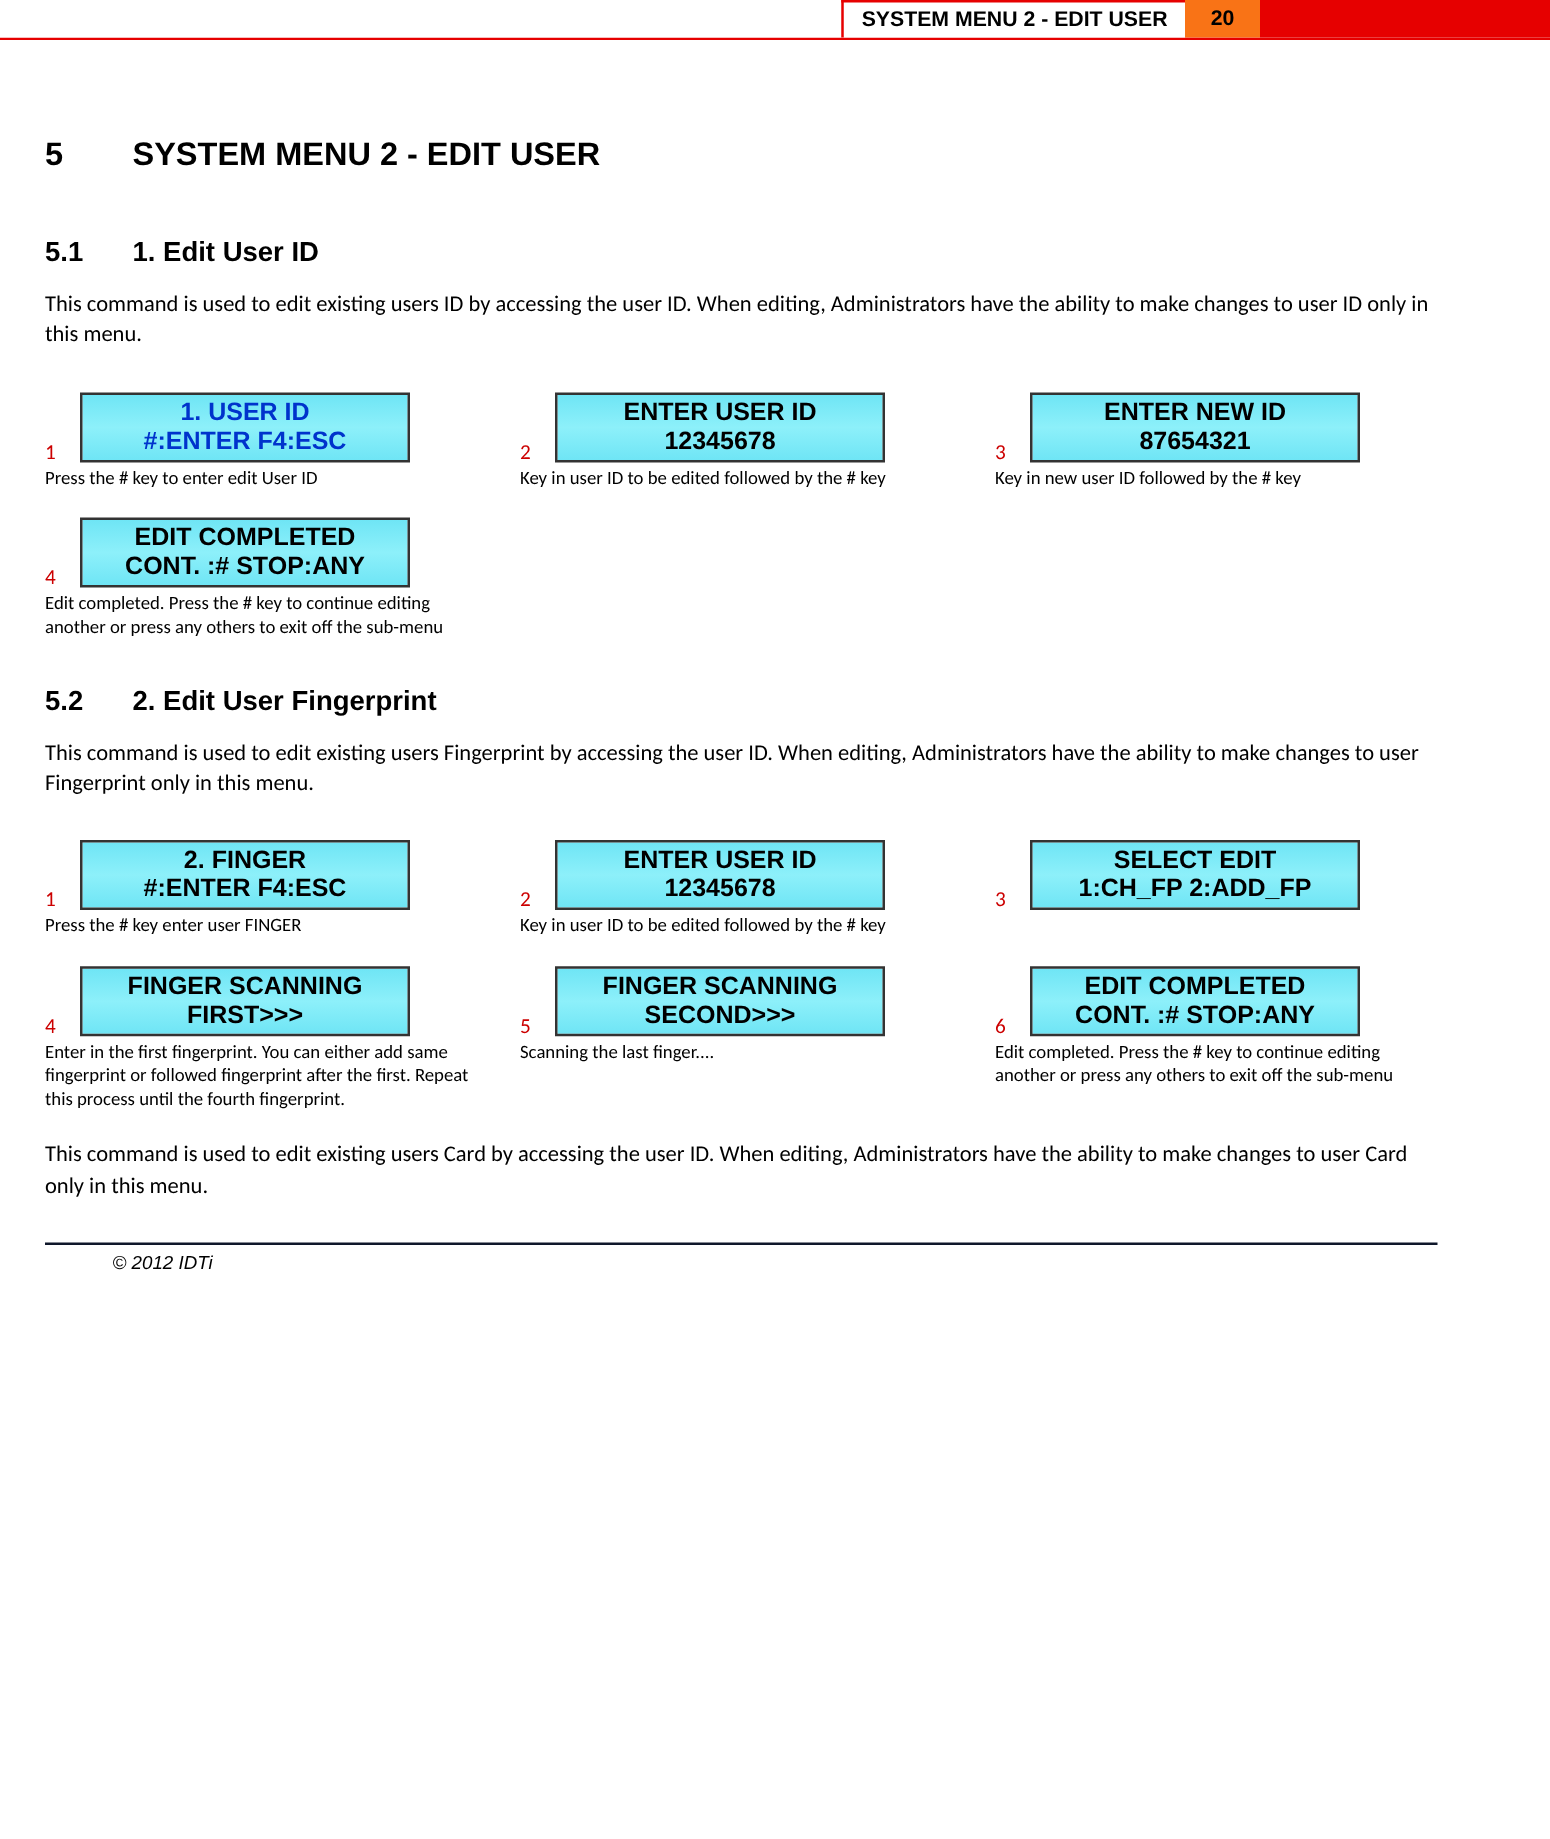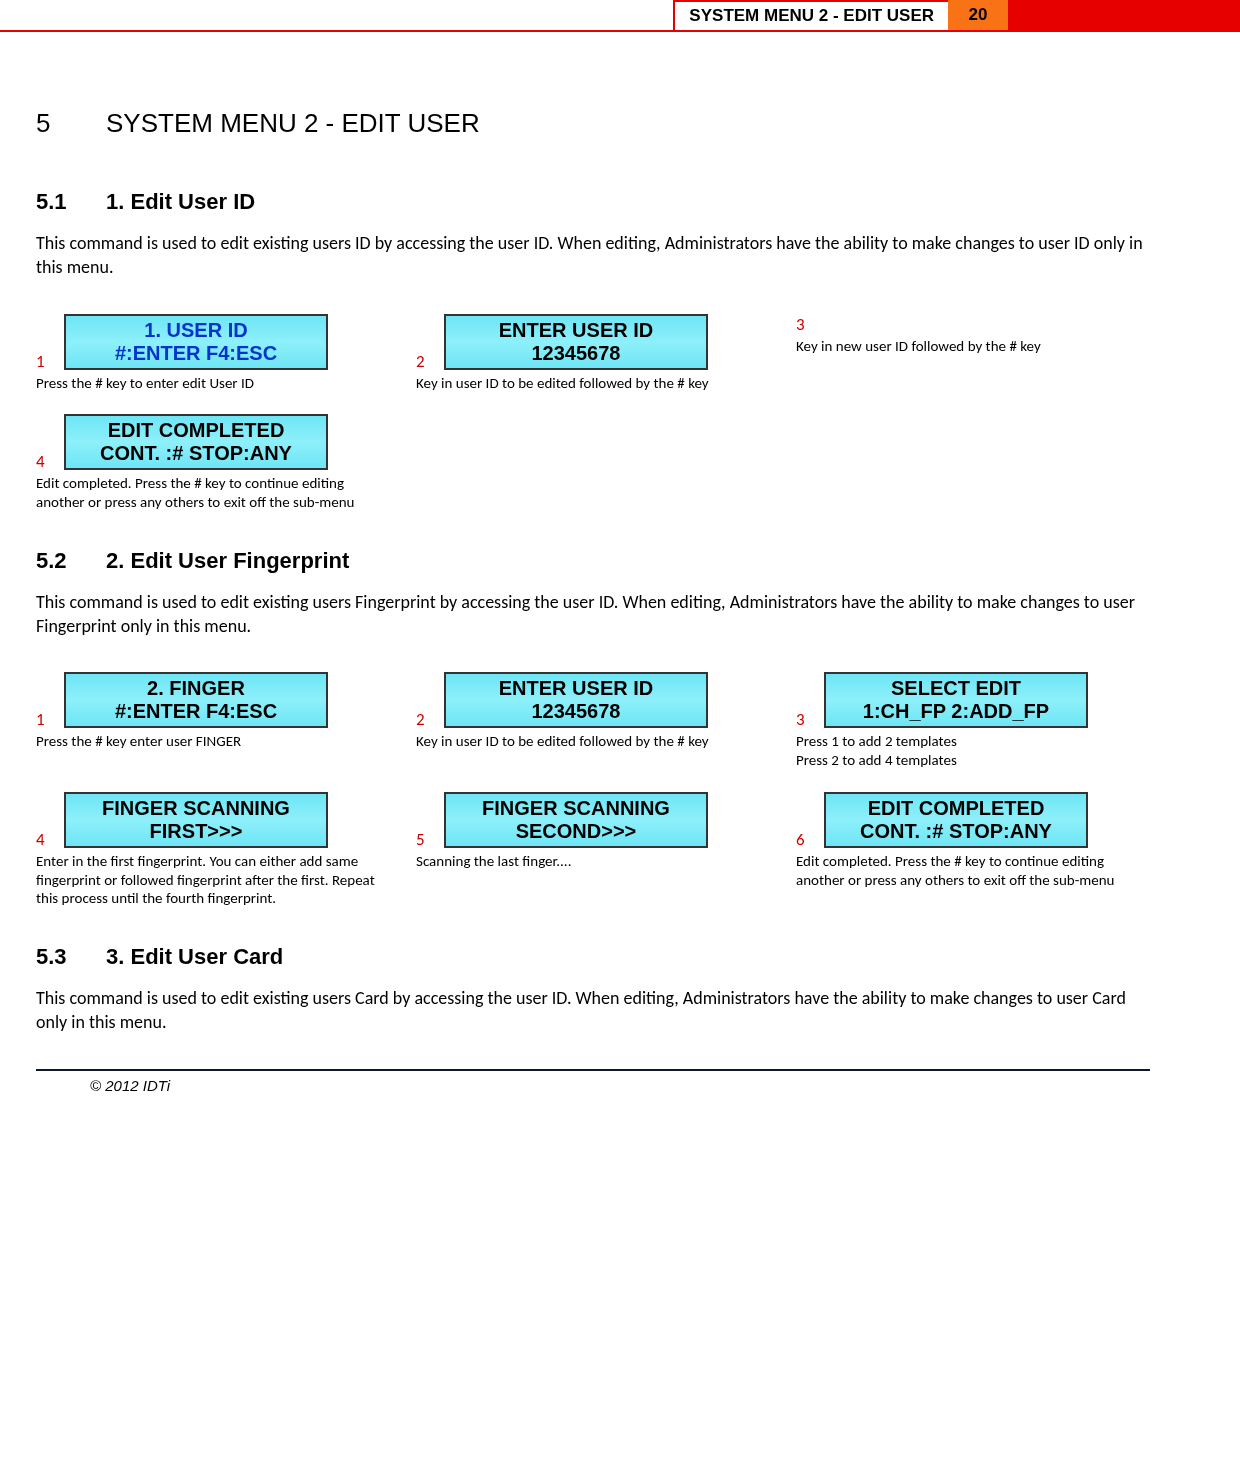--- a/index.html
+++ b/index.html
@@ -41,21 +41,21 @@
   }
   .header-right-fill {
     background: #e60000;
     width: 232px;
   }
   .page-content {
     padding: 30px 90px 0 36px;
   }
   h1.section {
     font-family: Arial, Helvetica, sans-serif;
-    font-weight: normal;
+    font-weight: bold;
     font-size: 26px;
     margin-top: 40px;
     margin-bottom: 50px;
   }
   h1.section .num { display:inline-block; width: 70px; }
   h2.sub {
     font-family: Arial, Helvetica, sans-serif;
     font-weight: bold;
     font-size: 22px;
     margin-top: 36px;
@@ -160,20 +160,24 @@
         <div class="lcd">
           <div>ENTER USER ID</div>
           <div>12345678</div>
         </div>
       </div>
       <div class="caption">Key in user ID to be edited followed by the # key</div>
     </div>
     <div class="step-cell">
       <div class="lcd-wrap">
         <span class="step-num">3</span>
+        <div class="lcd">
+          <div>ENTER NEW ID</div>
+          <div>87654321</div>
+        </div>
       </div>
       <div class="caption">Key in new user ID followed by the # key</div>
     </div>
   </div>
 
   <div class="step-row">
     <div class="step-cell">
       <div class="lcd-wrap">
         <span class="step-num">4</span>
         <div class="lcd">
@@ -212,22 +216,20 @@
       <div class="caption">Key in user ID to be edited followed by the # key</div>
     </div>
     <div class="step-cell">
       <div class="lcd-wrap">
         <span class="step-num">3</span>
         <div class="lcd">
           <div>SELECT EDIT</div>
           <div>1:CH_FP  2:ADD_FP</div>
         </div>
       </div>
-      <div class="caption" style="white-space:pre-line">Press 1 to add 2 templates
-Press 2 to add 4 templates</div>
     </div>
   </div>
 
   <div class="step-row">
     <div class="step-cell">
       <div class="lcd-wrap">
         <span class="step-num">4</span>
         <div class="lcd">
           <div>FINGER SCANNING</div>
           <div>FIRST&gt;&gt;&gt;</div>
@@ -250,22 +252,19 @@
         <span class="step-num">6</span>
         <div class="lcd">
           <div>EDIT COMPLETED</div>
           <div>CONT. :# STOP:ANY</div>
         </div>
       </div>
       <div class="caption">Edit completed. Press the # key to continue editing another or press any others to exit off the sub-menu</div>
     </div>
   </div>
 
-  <h2 class="sub">
-    <span class="num">5.3</span><span>3. Edit User Card</span>
-  </h2>
   <p class="body">This command is used to edit existing users Card by accessing the user ID. When editing, Administrators have the ability to make changes to user Card only in this menu.</p>
 
 </div>
 
 <div class="footer-line">
   <div class="footer-text">© 2012 IDTi</div>
 </div>
 
 </body></html>

